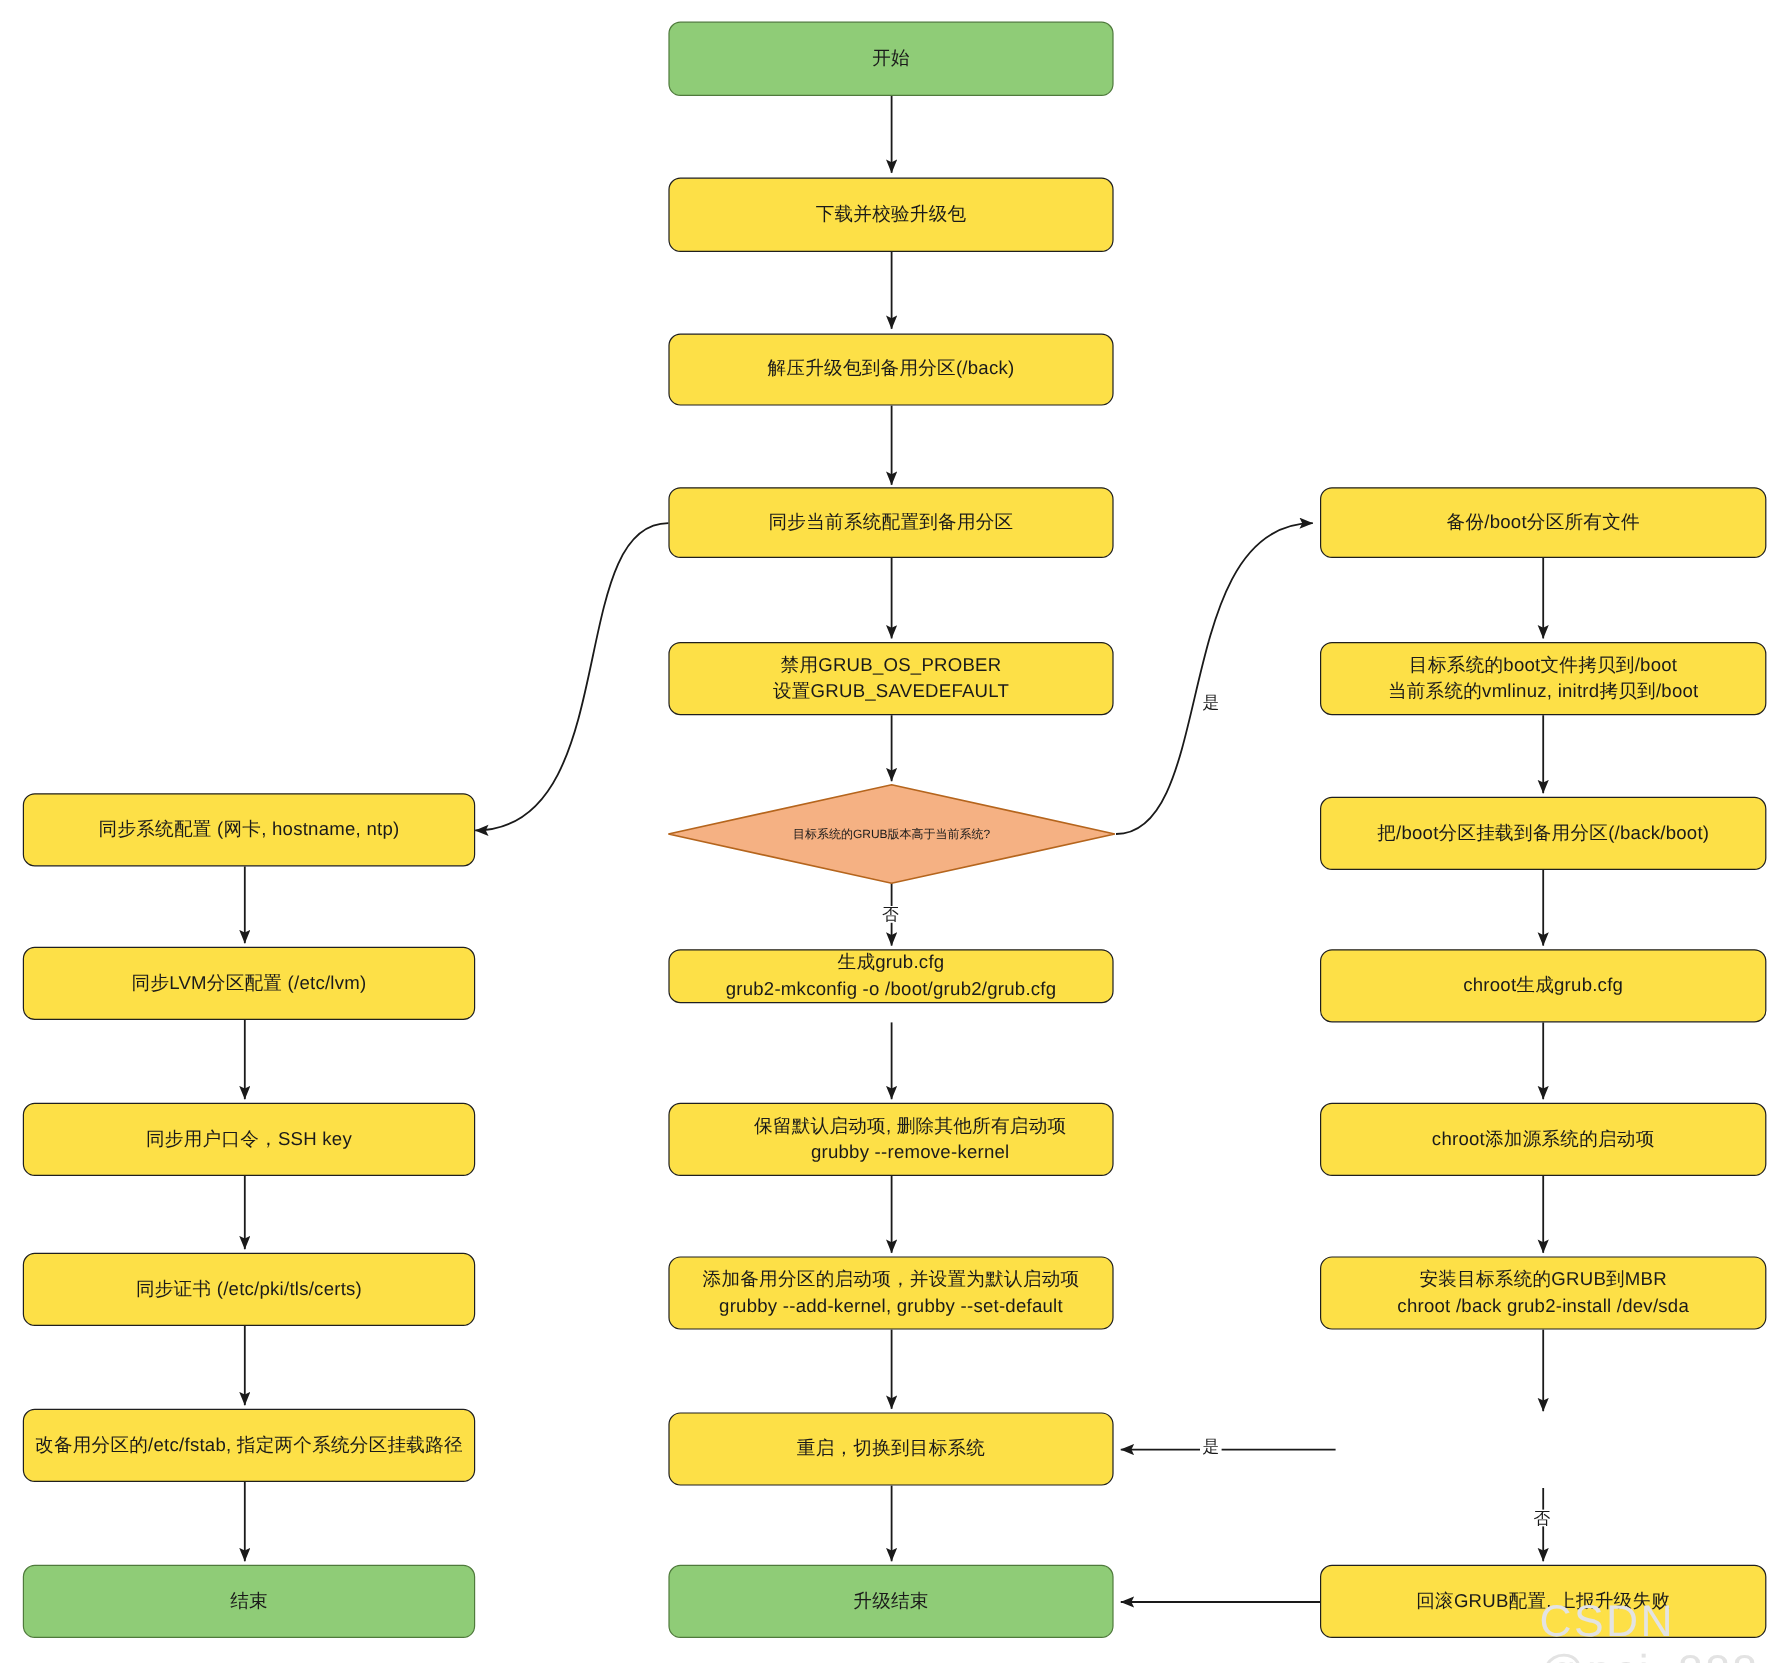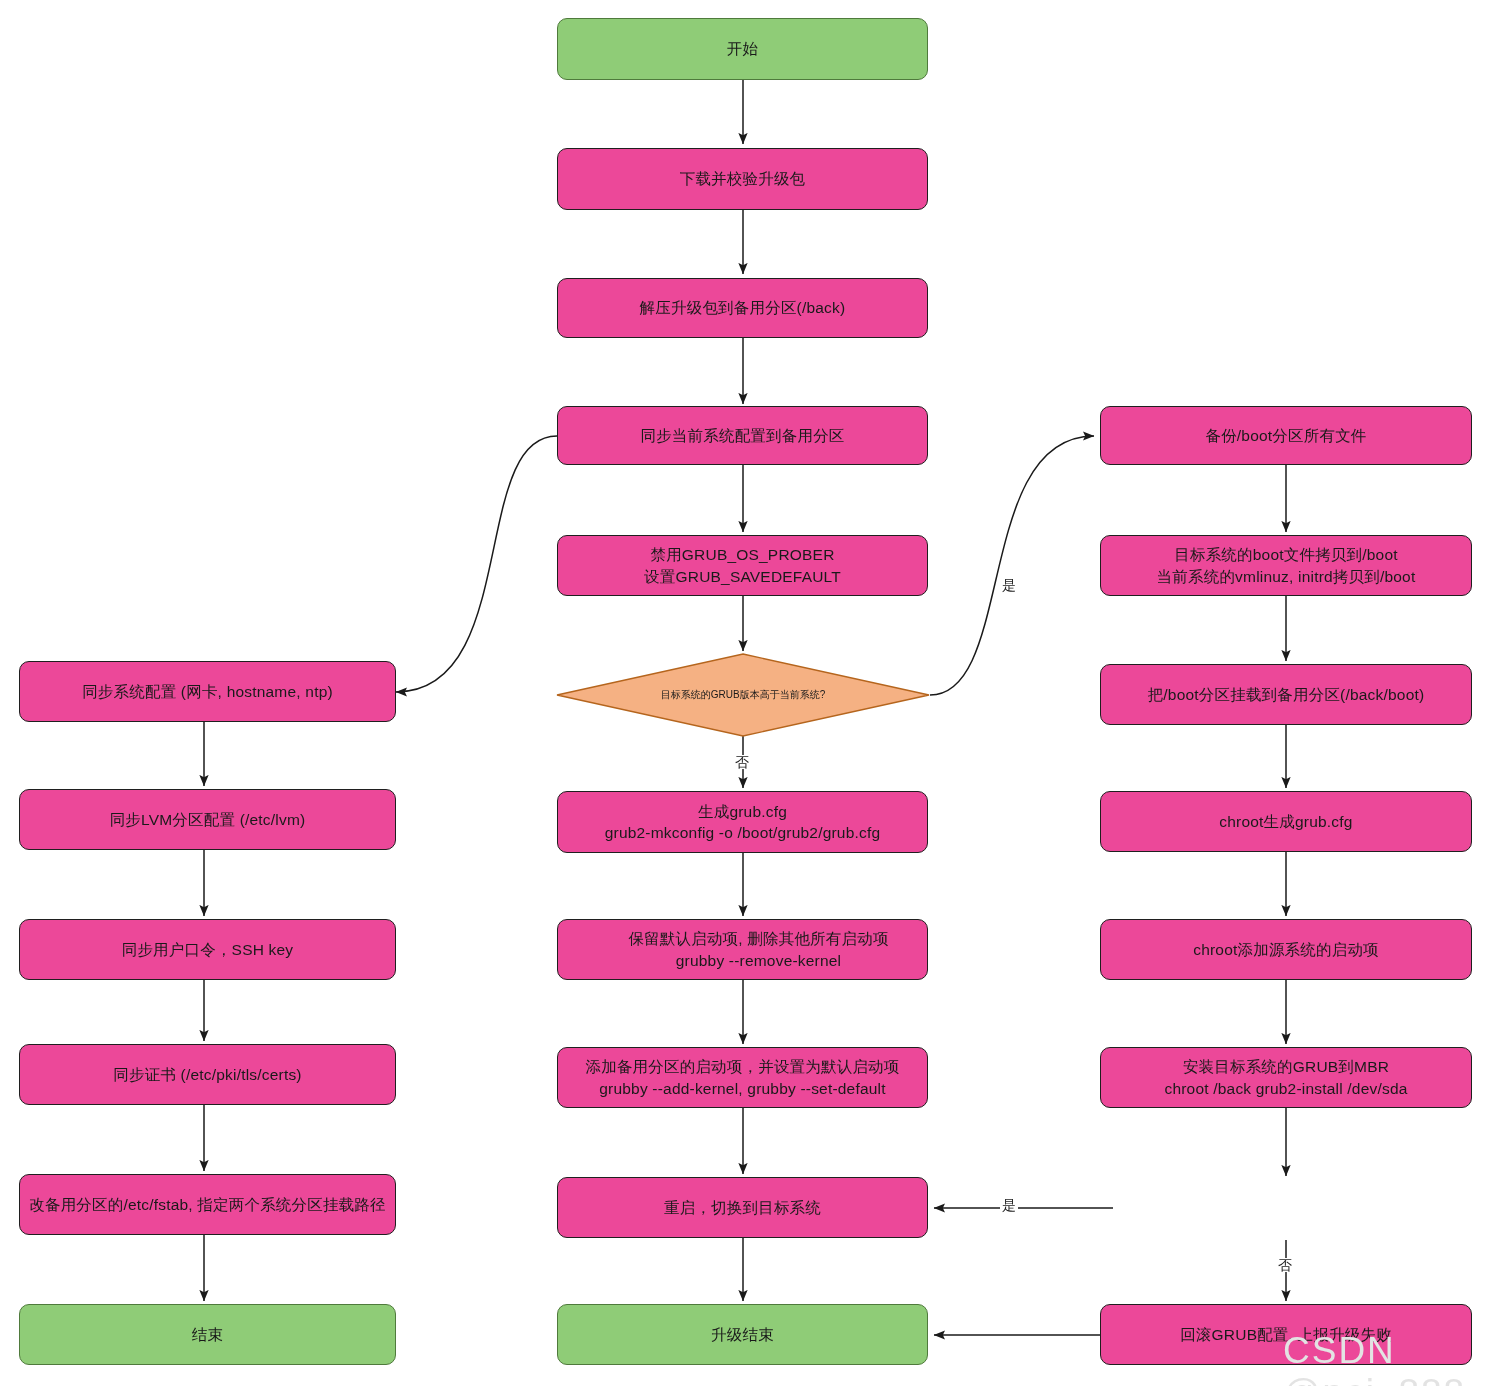--- a/index.html
+++ b/index.html
@@ -1,21 +1,21 @@
 <!DOCTYPE html>
 <html><head>
 <meta charset="utf-8">
 <title>Upgrade Flowchart</title>
 <style>
   html,body{margin:0;padding:0;background:#ffffff;}
   body{font-family:"Liberation Sans","DejaVu Sans",sans-serif;}
   #canvas{position:relative;width:1491px;height:1386px;overflow:hidden;background:#fff;}
   svg#edges{position:absolute;left:0;top:0;width:1491px;height:1386px;pointer-events:none;}
   .node{position:absolute;box-sizing:border-box;border:1.4px solid #1f1f1f;border-radius:10px;
-        background:#ec4899;display:flex;align-items:center;justify-content:center;text-align:center;
+        background:#fde047;display:flex;align-items:center;justify-content:center;text-align:center;
         font-size:15.5px;color:#1a1a1a;line-height:1.38;padding:2px 8px;letter-spacing:.2px;}
   .node.green{background:#8fcc77;border-color:#4f7a3c;}
   .node .txt{display:block;white-space:pre-line;}
   .diamond{position:absolute;display:flex;align-items:center;justify-content:center;text-align:center;}
   .diamond svg{position:absolute;left:0;top:0;}
   .diamond .dlabel{position:relative;z-index:2;font-size:10px;color:#1a1a1a;}
   .elabel{position:absolute;font-size:14px;color:#1a1a1a;background:#fff;padding:0 2px;
           line-height:1;white-space:nowrap;}
   .watermark{position:absolute;font-size:37px;color:#e3e3e3;letter-spacing:2px;
              font-family:"Liberation Sans","DejaVu Sans",sans-serif;user-select:none;}
@@ -90,21 +90,21 @@
 设置GRUB_SAVEDEFAULT</span>
   </div>
 
   <div class="diamond" style="left:556px;top:653px;width:374px;height:84px;">
     <svg width="374" height="84" viewBox="0 0 374 84">
       <polygon points="187,1 373,42 187,83 1,42" fill="#f5b183" stroke="#b5651d" stroke-width="1.4"></polygon>
     </svg>
     <span class="dlabel">目标系统的GRUB版本高于当前系统?</span>
   </div>
 
-  <div class="node" style="left:557px;top:791px;width:371px;height:62px;">
+  <div class="node" style="left:557px;top:791px;width:371px;height:45px;">
     <span class="txt">生成grub.cfg
 grub2-mkconfig -o /boot/grub2/grub.cfg</span>
   </div>
 
   <div class="node" style="left:557px;top:919px;width:371px;height:61px;padding-left:40px;">
     <span class="txt">保留默认启动项, 删除其他所有启动项
 grubby --remove-kernel</span>
   </div>
 
   <div class="node" style="left:557px;top:1047px;width:371px;height:61px;">

